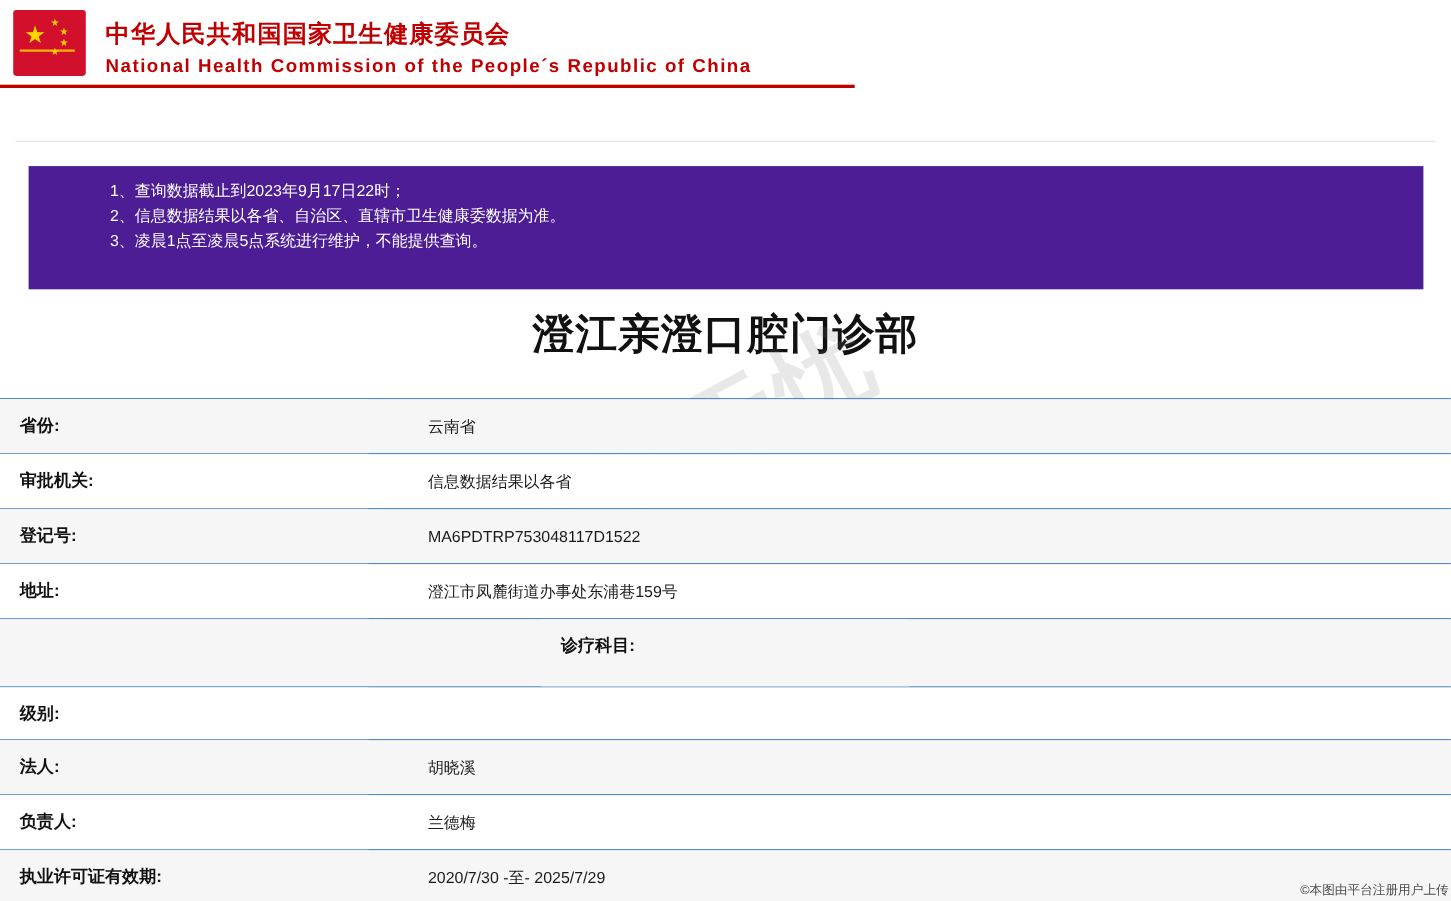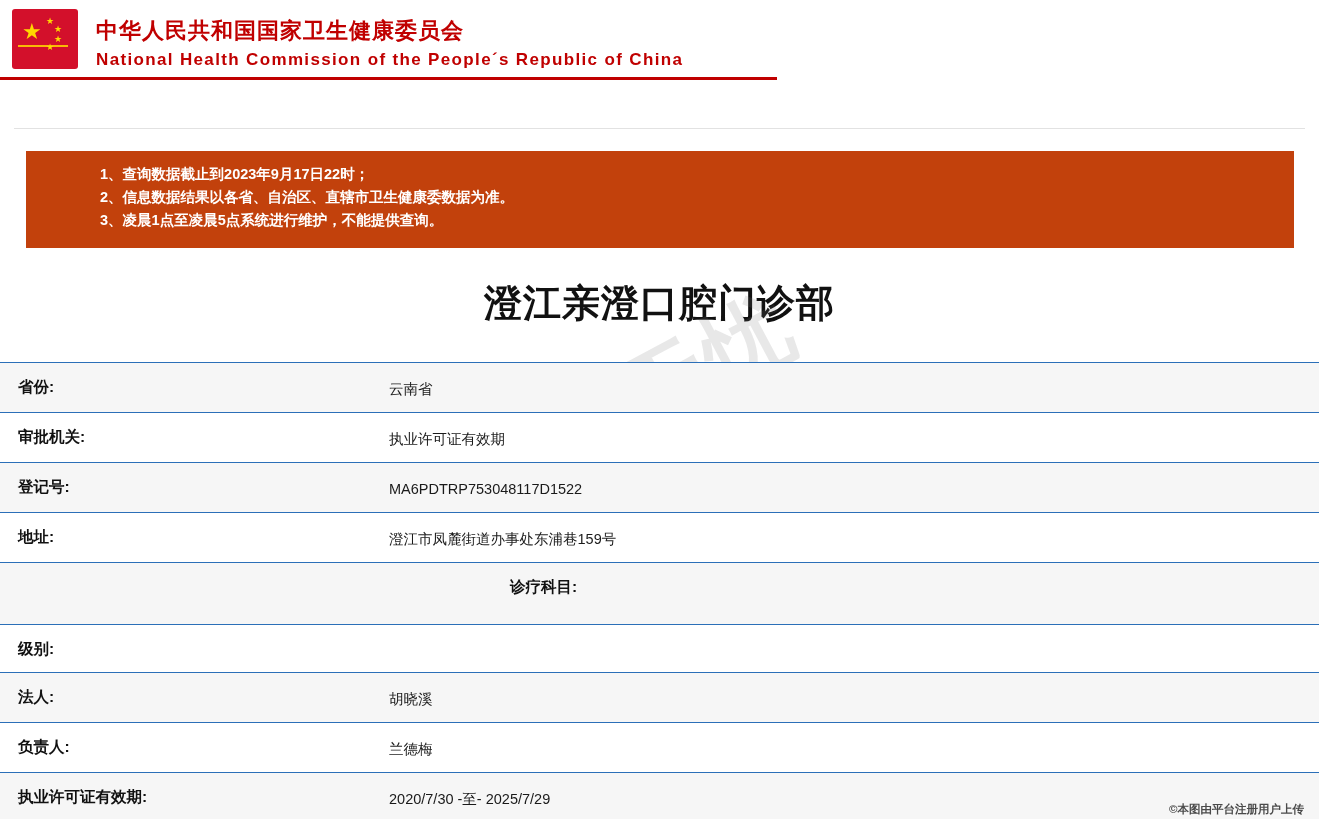--- a/index.html
+++ b/index.html
@@ -93,25 +93,24 @@
     width: 1291px;
     height: 1px;
     background: #e2e2e2;
   }
 
   
   .notice {
     position: absolute;
     left: 26px; top: 151px;
     width: 1268px;
-    height: 97px;
-    background: #c2410c;
+    height: 112px;
+    background: #4c1d95;
     color: #ffffff;
     padding: 12px 0 0 74px;
-    font-weight: bold;
   }
   .notice-line {
     font-size: 14.5px;
     line-height: 23px;
     white-space: nowrap;
   }
 
   
   .doc-title {
     position: absolute;
@@ -169,23 +168,23 @@
     transform: rotate(-28deg);
     transform-origin: center;
     pointer-events: none;
     white-space: nowrap;
     letter-spacing: 6px;
   }
 
   
   .footer-credit {
     position: absolute;
-    right: 15px; bottom: 2px;
+    right: 2px; bottom: 2px;
     font-size: 11.5px;
-    font-weight: bold;
+    font-weight: normal;
     color: #4a4a4a;
     white-space: nowrap;
   }
 </style>
 </head>
 <body>
 
 <div id="page">
 
   <div class="banner">
@@ -218,21 +217,21 @@
 
   <div class="table">
 
     <div class="row alt">
       <div class="cell-label">省份:</div>
       <div class="cell-value">云南省</div>
     </div>
 
     <div class="row">
       <div class="cell-label">审批机关:</div>
-      <div class="cell-value">执业许可证有效期</div>
+      <div class="cell-value">信息数据结果以各省</div>
     </div>
 
     <div class="row alt">
       <div class="cell-label">登记号:</div>
       <div class="cell-value">MA6PDTRP753048117D1522</div>
     </div>
 
     <div class="row">
       <div class="cell-label">地址:</div>
       <div class="cell-value">澄江市凤麓街道办事处东浦巷159号</div>

